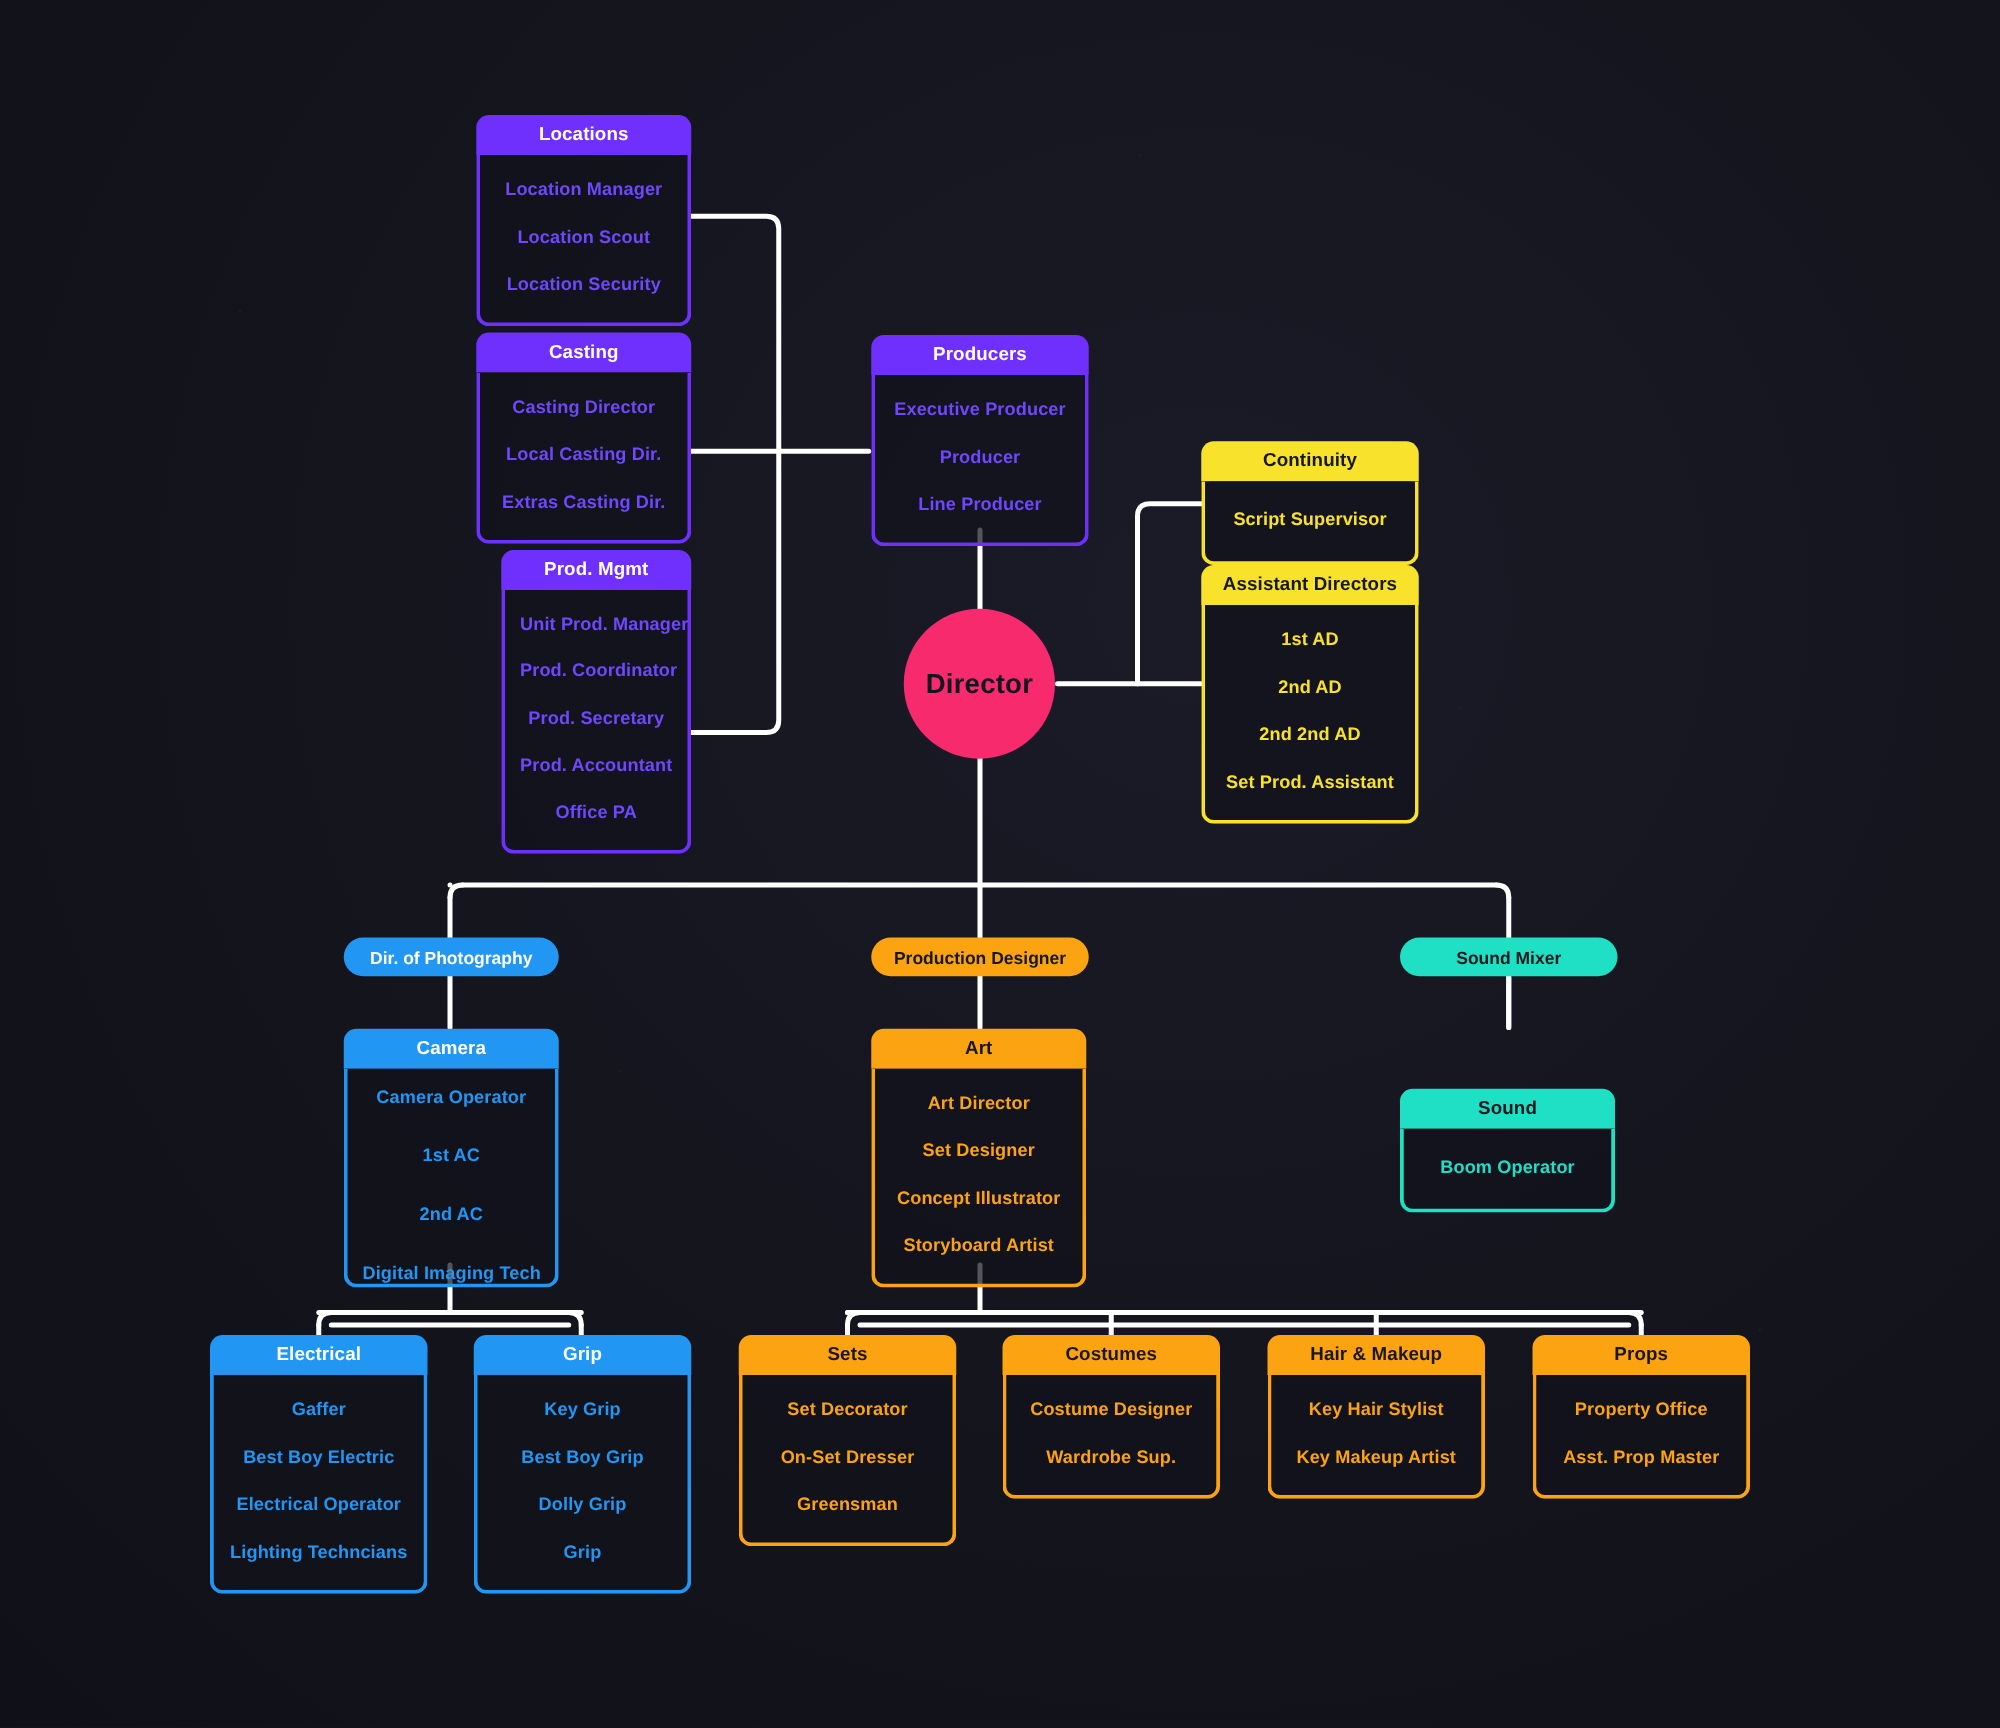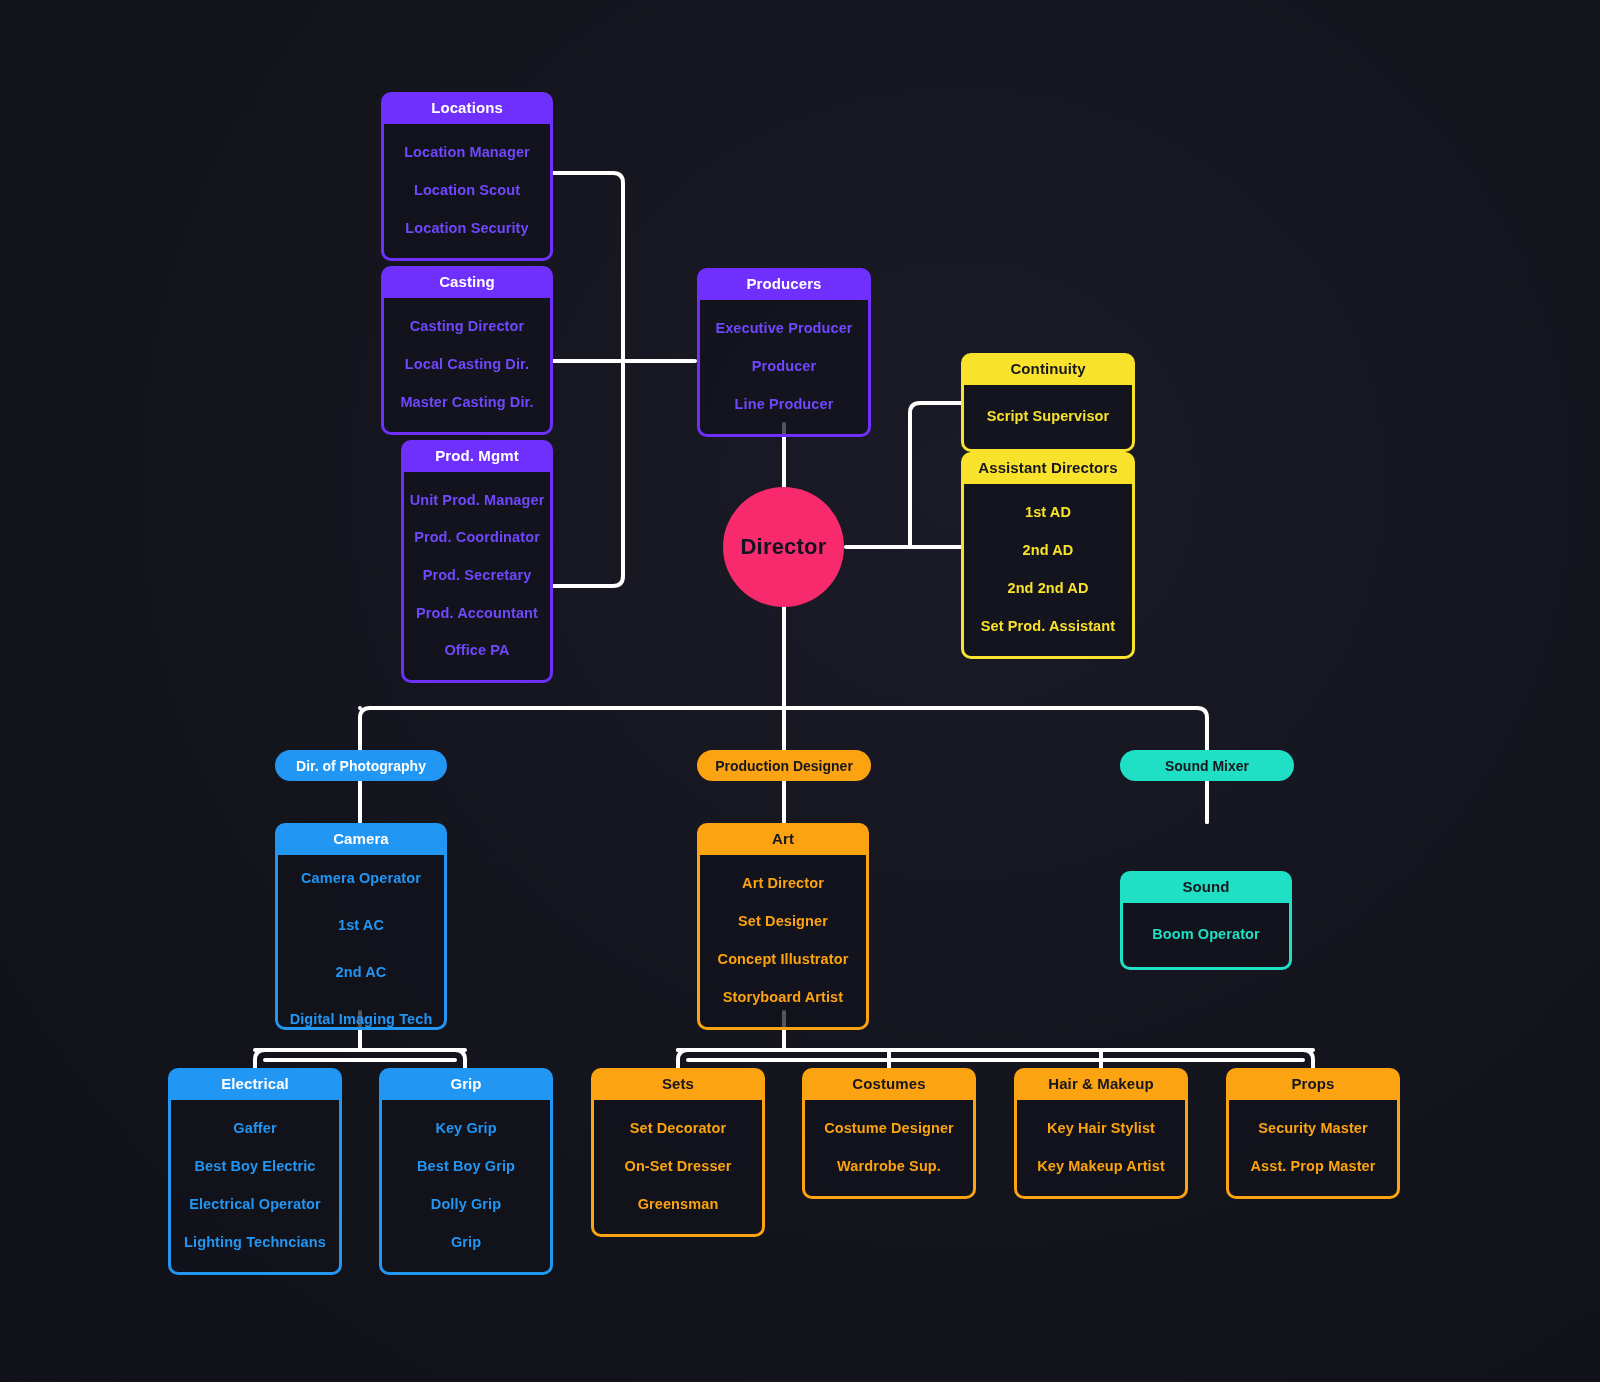--- a/index.html
+++ b/index.html
@@ -29,21 +29,21 @@
   .card .hd{
     font-size:15px;font-weight:bold;text-align:center;
     padding:7px 10px 8px;border-radius:10px 10px 0 0;
     letter-spacing:.1px;white-space:nowrap;
   }
   .card .bd{
     border-style:solid;border-width:0 3px 3px 3px;
     border-radius:0 0 10px 10px;
     background:rgba(18,18,28,.72);
     padding:9px 12px 11px;
-    display:flex;flex-direction:column;justify-content:space-around;align-items:center;
+    display:flex;flex-direction:column;justify-content:space-around;
   }
   .card .bd .it{
     font-size:14.5px;font-weight:bold;text-align:center;
     white-space:nowrap;padding:6px 0;letter-spacing:.1px;
   }
 
   
   .pill{
     border-radius:999px;font-size:14px;font-weight:bold;
     display:flex;align-items:center;justify-content:center;
@@ -137,21 +137,21 @@
       <div class="it">Location Scout</div>
       <div class="it">Location Security</div>
     </div>
   </div>
 
   <div class="node card sk-purple" style="left:381px;top:266px;width:172px;">
     <div class="hd">Casting</div>
     <div class="bd" style="height:114px;">
       <div class="it">Casting Director</div>
       <div class="it">Local Casting Dir.</div>
-      <div class="it">Master Casting Dir.</div>
+      <div class="it">Extras Casting Dir.</div>
     </div>
   </div>
 
   <div class="node card sk-purple" style="left:381px;top:440px;width:172px;padding-left:20px;">
     <div class="hd">Prod. Mgmt</div>
     <div class="bd" style="height:188px;">
       <div class="it">Unit Prod. Manager</div>
       <div class="it">Prod. Coordinator</div>
       <div class="it">Prod. Secretary</div>
       <div class="it">Prod. Accountant</div>
@@ -267,18 +267,18 @@
     <div class="hd">Hair &amp; Makeup</div>
     <div class="bd" style="height:76px;">
       <div class="it">Key Hair Stylist</div>
       <div class="it">Key Makeup Artist</div>
     </div>
   </div>
 
   <div class="node card sk-orange" style="left:1226px;top:1068px;width:174px;">
     <div class="hd">Props</div>
     <div class="bd" style="height:76px;">
-      <div class="it">Security Master</div>
+      <div class="it">Property Office</div>
       <div class="it">Asst. Prop Master</div>
     </div>
   </div>
 
 </div>
 
 </body></html>

